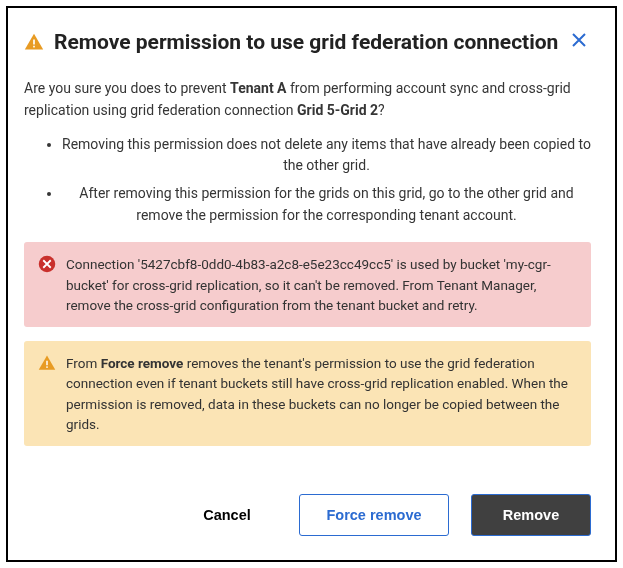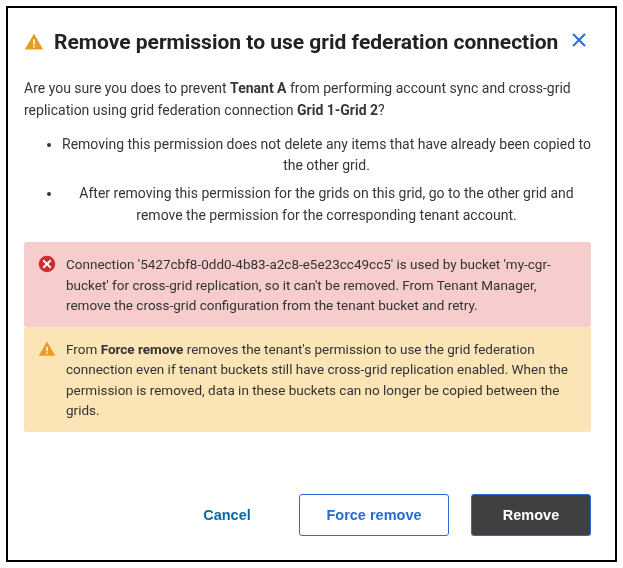--- a/index.html
+++ b/index.html
@@ -59,20 +59,21 @@
   ul.notes {
     margin: 4px 0 16px 0;
     padding-left: 38px;
   }
   ul.notes li { margin-bottom: 6px; text-align: center; }
   .alert {
     display: flex;
     gap: 10px;
     padding: 12px 14px;
     border-radius: 3px;
+    margin-bottom: 14px;
     font-size: 13.5px;
     line-height: 1.5;
   }
   .alert-icon { flex: 0 0 auto; margin-top: 1px; }
   .alert-error { background: #F6CCCD; color: #333; }
   .alert-warn  { background: #FBE4B5; color: #333; }
   .footer {
     display: flex;
     justify-content: flex-end;
     align-items: center;
@@ -84,21 +85,21 @@
     font-weight: 600;
     padding: 12px 22px;
     border-radius: 3px;
     cursor: pointer;
     min-width: 100px;
     text-align: center;
   }
   .btn-link {
     background: none;
     border: none;
-    color: #0369a1;
+    color: #000000;
     padding: 12px 10px;
   }
   .btn-outline {
     background: #fff;
     border: 1px solid #2B6BD1;
     color: #2B6BD1;
     min-width: 150px;
   }
   .btn-primary {
     background: #404040;
@@ -128,21 +129,21 @@
       <span>
         <svg width="16" height="16" viewBox="0 0 16 16">
             <path stroke="#2B6BD1" stroke-width="2" fill="none" d="M2 2 14 14 M14 2 2 14"></path>
           </svg>
       </span>
     </button>
   </div>
 
   <div class="body">
     <p class="intro">
-      <span>Are you sure you does to prevent </span><b>Tenant A</b><span> from performing account sync and cross-grid replication using grid federation connection </span><b>Grid 1-Grid 2</b><span>?</span>
+      <span>Are you sure you does to prevent </span><b>Tenant A</b><span> from performing account sync and cross-grid replication using grid federation connection </span><b>Grid 5-Grid 2</b><span>?</span>
     </p>
 
     <ul class="notes">
       <li>Removing this permission does not delete any items that have already been copied to the other grid.</li>
       <li>After removing this permission for the grids on this grid, go to the other grid and remove the permission for the corresponding tenant account.</li>
     </ul>
 
     <div class="alert alert-error">
       <span class="alert-icon">
         <svg width="18" height="18" viewBox="0 0 24 24">

